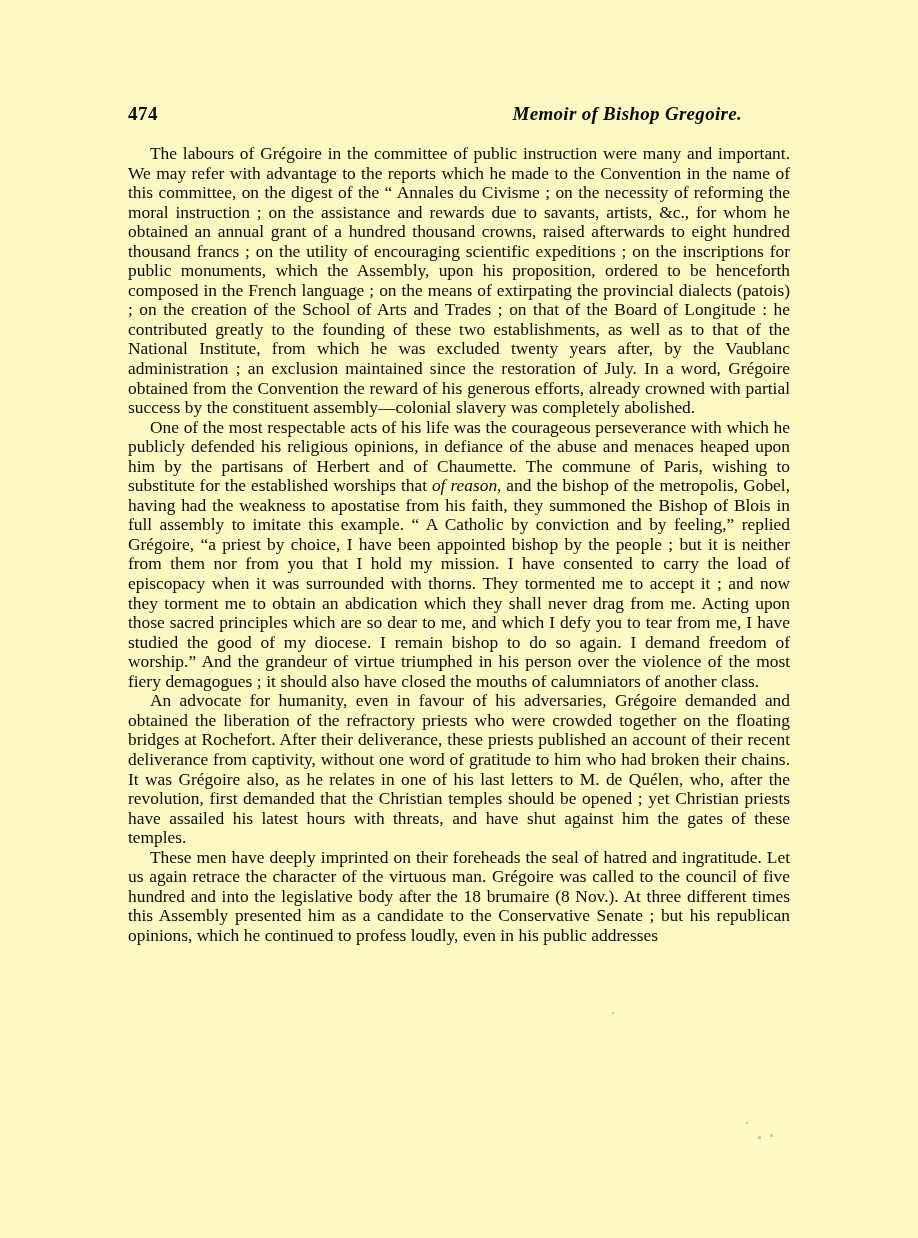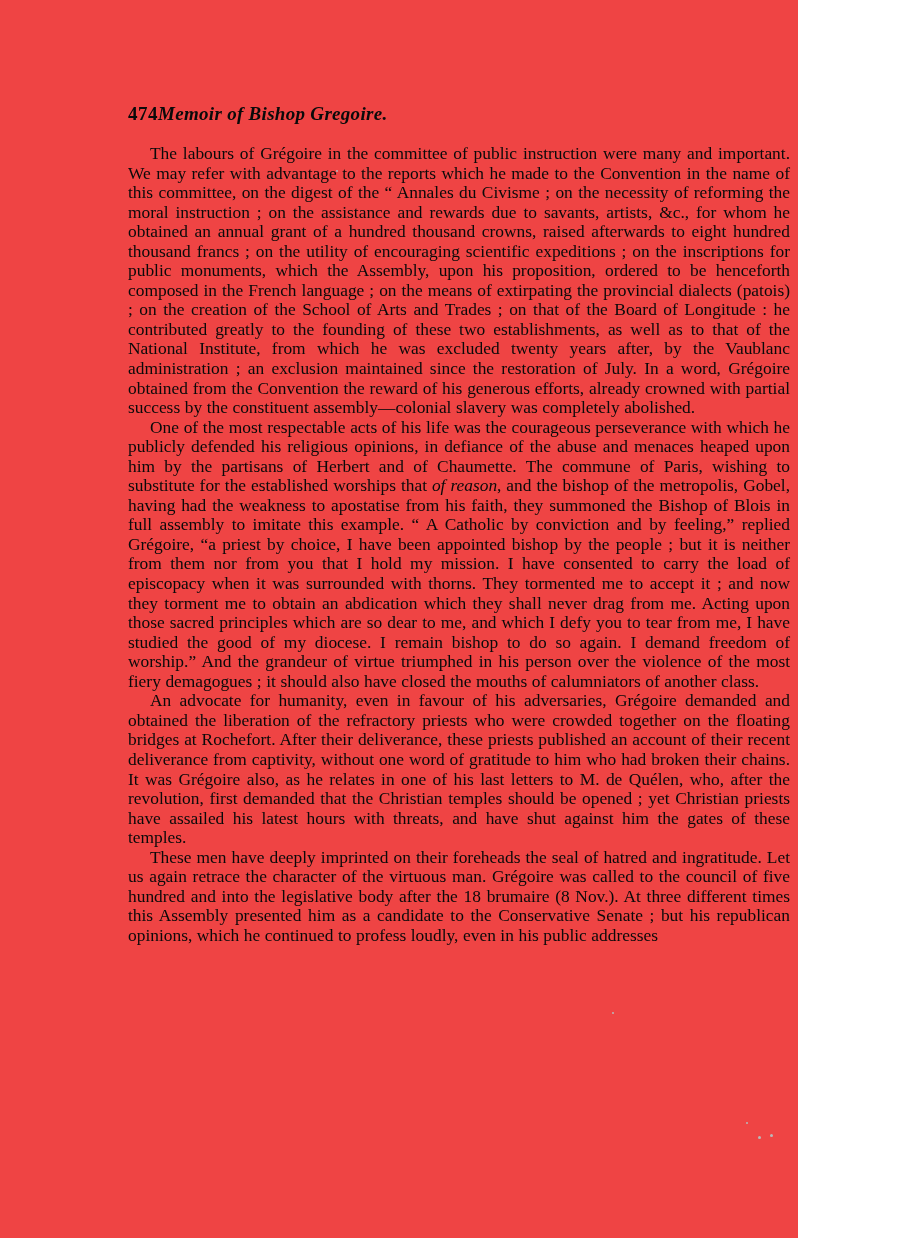--- a/index.html
+++ b/index.html
@@ -2,23 +2,23 @@
 <html><head>
 <meta charset="utf-8">
 <style>
   html, body {
     margin: 0;
     padding: 0;
     background: #ffffff;
   }
   .page {
     position: relative;
-    width: 798px;
+    width: 918px;
     height: 1238px;
-    background: #ef4444;
+    background: #fef9c3;
     overflow: hidden;
     font-family: "Liberation Serif", "DejaVu Serif", serif;
     color: #0a0a0a;
   }
   .running-head {
     position: absolute;
     left: 128px;
     top: 104px;
     width: 662px;
     height: 24px;
@@ -27,21 +27,21 @@
   }
   .folio {
     font-size: 19px;
     font-weight: bold;
     letter-spacing: 0.5px;
     line-height: 1;
     flex: 0 0 auto;
   }
   .head-title {
     flex: 1 1 auto;
-    text-align: left;
+    text-align: right;
     font-style: italic;
     font-weight: bold;
     font-size: 19px;
     letter-spacing: 0.3px;
     line-height: 1;
     padding-right: 48px;
   }
   .textblock {
     position: absolute;
     left: 128px;

